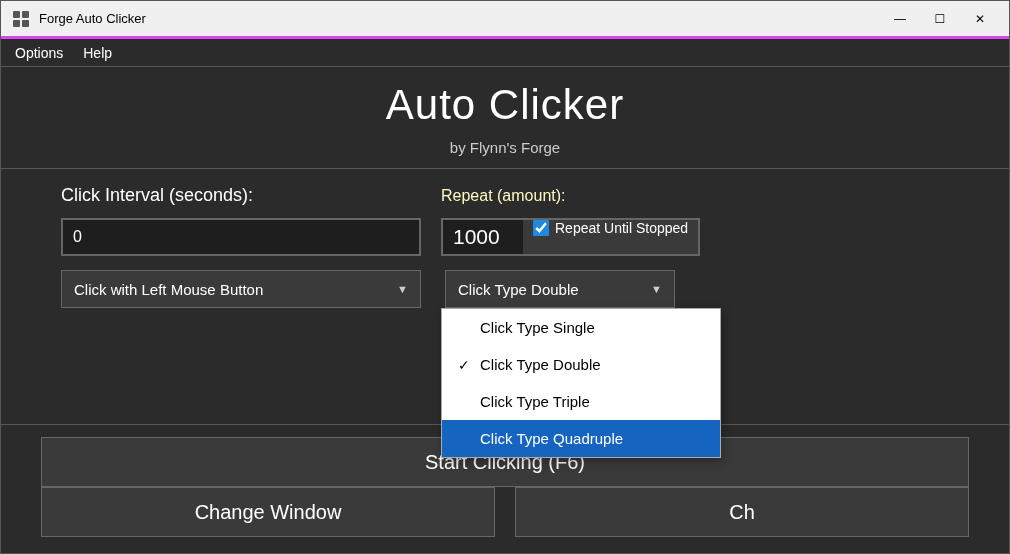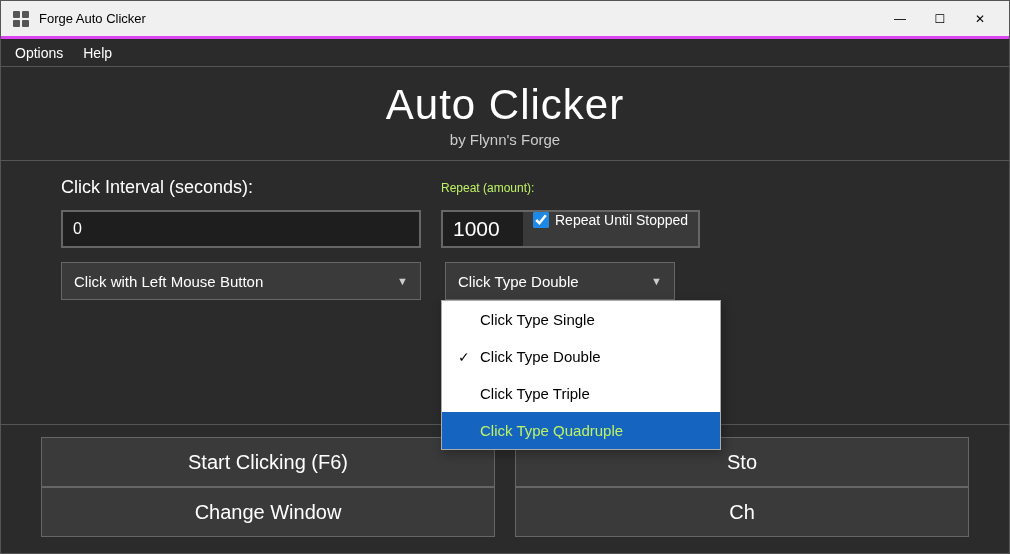--- a/index.html
+++ b/index.html
@@ -100,21 +100,21 @@
     .app-title {
       font-size: 42px;
       color: #fff;
       font-weight: 300;
       letter-spacing: 1px;
     }
 
     .app-subtitle {
       font-size: 15px;
       color: #ccc;
-      margin-top: 2px;
+      margin-top: 10px;
     }
 
     
     .main-content {
       background: #2b2b2b;
       flex: 1;
       display: flex;
       flex-direction: column;
       padding: 16px 60px 16px;
       gap: 10px;
@@ -237,21 +237,21 @@
       font-size: 15px;
       color: #000;
       cursor: pointer;
       display: flex;
       align-items: center;
       gap: 8px;
     }
 
     .dropdown-menu-item.selected-highlight {
       background: #1565c0;
-      color: #bef264;
+      color: #ffffff;
     }
 
     .check-mark {
       width: 14px;
       font-size: 14px;
     }
 
     
     .button-section {
       background: #2b2b2b;
@@ -309,21 +309,21 @@
 
   <div class="header-section">
     <div class="app-title">Auto Clicker</div>
     <div class="app-subtitle">by Flynn's Forge</div>
   </div>
 
   <div class="main-content">
 
     <div class="row">
       <div style="flex: 0 0 360px; font-size: 18px; color: #fff;">Click Interval (seconds):</div>
-      <div style="font-size: 12px; color: #bef264;">Repeat (amount):</div>
+      <div style="font-size: 16px; color: #fef9c3;">Repeat (amount):</div>
     </div>
 
     <div class="input-row">
       <input class="text-input" type="text" value="0" style="">
       <div class="repeat-group">
         <input class="repeat-input" type="text" value="1000" style="">
         <div class="repeat-checkbox-area">
           <input type="checkbox" checked="" style="">
           <span class="repeat-label">Repeat Until Stopped</span>
         </div>
@@ -358,21 +358,20 @@
           <span>Click Type Quadruple</span>
         </div>
       </div>
     </div>
 
   </div>
 
   <div class="button-section">
     <div class="btn-row">
       <button class="action-btn">Start Clicking (F6)</button>
-      <button class="action-btn">Sto</button>
     </div>
     <div class="btn-row">
       <button class="action-btn">Change Window</button>
       <button class="action-btn">Ch</button>
     </div>
   </div>
 
 </div>
 
 </body></html>

